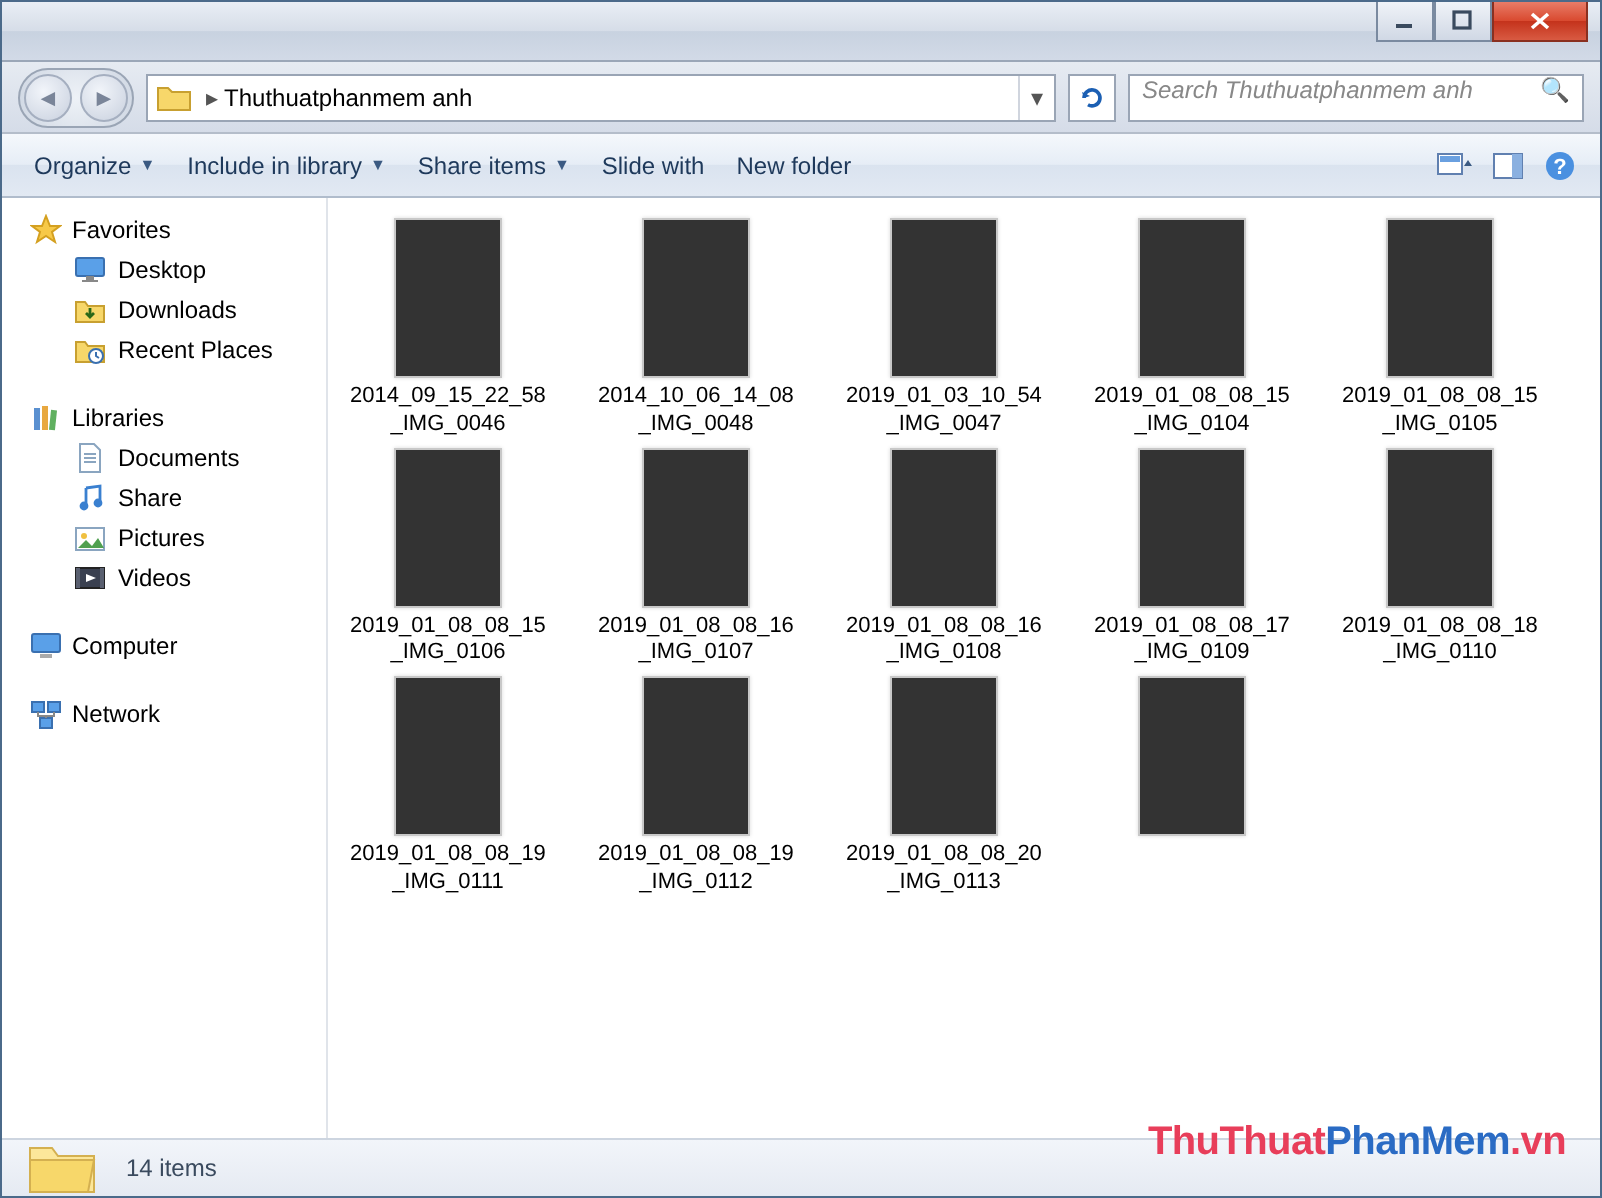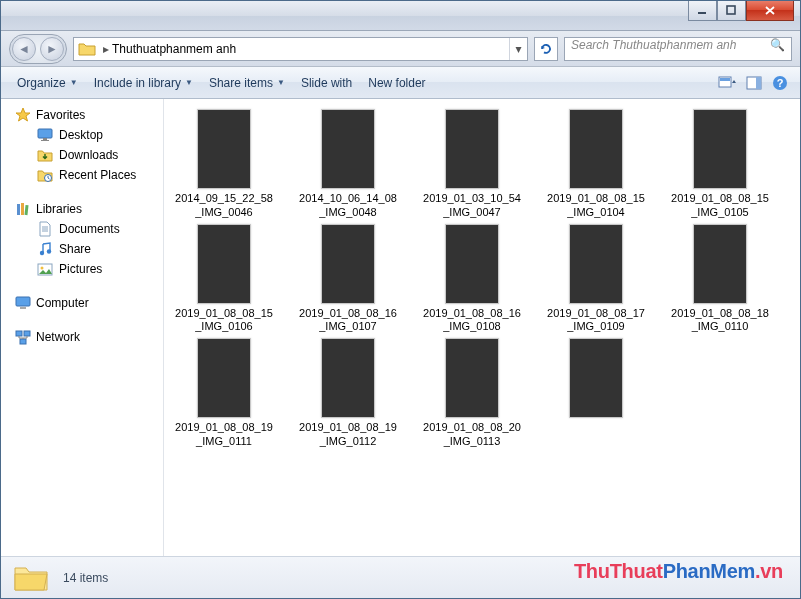--- a/index.html
+++ b/index.html
@@ -58,21 +58,21 @@
 .p6{background:radial-gradient(circle at 40% 40%,#e89070,#b05540 40%,#3a2520)}
 .p7{background:linear-gradient(to bottom,#1a8585 0%,#0f6868 55%,#c54838 75%,#0a4545 90%)}
 .p8{background:radial-gradient(circle at 50% 48%,#e8d850 12%,#d04878 30%,#0a1a3a 60%)}
 .p9{background:linear-gradient(to bottom,#3858c8 0%,#4a68d0 55%,#d03888 70%,#c82878 100%)}
 .p10{background:linear-gradient(to bottom,#2a3568 0%,#c87848 45%,#5a3828 100%)}
 .p11{background:linear-gradient(to bottom,#88b5d8 0%,#a8c8e0 50%,#4a6880 65%,#2a4055 100%)}
 .p12{background:linear-gradient(135deg,#d8c890 0%,#3a5a68 35%,#b84530 55%,#385568 80%)}
 .p13{background:linear-gradient(to bottom,#d0dde8 0%,#b8cddc 55%,#406078 62%,#d8e5ee 80%)}
 
 
-.statusbar { height: 42px; background: linear-gradient(to bottom,#f2f5fa,#e5eaf2); border-top: 1px solid #cdd5e0; display: flex; align-items: center; padding: 0 12px; gap: 14px; font-size: 12px; color: #3a4a5e; }
+.statusbar { height: 29px; background: linear-gradient(to bottom,#f2f5fa,#e5eaf2); border-top: 1px solid #cdd5e0; display: flex; align-items: center; padding: 0 12px; gap: 14px; font-size: 12px; color: #3a4a5e; }
 .statusbar .big-fld { width: 36px; height: 32px; }
 
 .watermark { position: absolute; right: 18px; bottom: 16px; font-family: Arial, sans-serif; font-size: 20px; font-weight: bold; letter-spacing: -0.3px; }
 .watermark .w1 { color: #e83e5a; }
 .watermark .w2 { color: #2a6bc4; }
 .watermark .w3 { color: #e83e5a; }
 </style>
 </head>
 <body>
 
@@ -225,20 +225,29 @@
           <span>Share</span>
         </div>
         <div class="nav-item">
           <svg class="ico" viewBox="0 0 16 16">
               <rect x="1" y="3" width="14" height="11" fill="#fff" stroke="#8aa5c0"></rect>
               <circle cx="5" cy="7" r="1.5" fill="#f0c040"></circle>
               <path d="M2 13 L6 9 L9 12 L12 8 L15 13 Z" fill="#50a050"></path>
             </svg>
           <span>Pictures</span>
         </div>
+        <div class="nav-item">
+          <svg class="ico" viewBox="0 0 16 16">
+              <rect x="1" y="3" width="14" height="10" fill="#3a4050" stroke="#222"></rect>
+              <rect x="1" y="3" width="2" height="10" fill="#5a6070"></rect>
+              <rect x="13" y="3" width="2" height="10" fill="#5a6070"></rect>
+              <path d="M6 6 L11 8 L6 10 Z" fill="#fff"></path>
+            </svg>
+          <span>Videos</span>
+        </div>
       </div>
 
       <div class="nav-group">
         <div class="nav-hdr">
           <svg class="ico" viewBox="0 0 16 16">
               <rect x="1" y="2" width="14" height="9" rx="1" fill="#5aa0e8" stroke="#3a70b0"></rect>
               <rect x="5" y="12" width="6" height="2" fill="#aaa"></rect>
             </svg>
           <span>Computer</span>
         </div>

